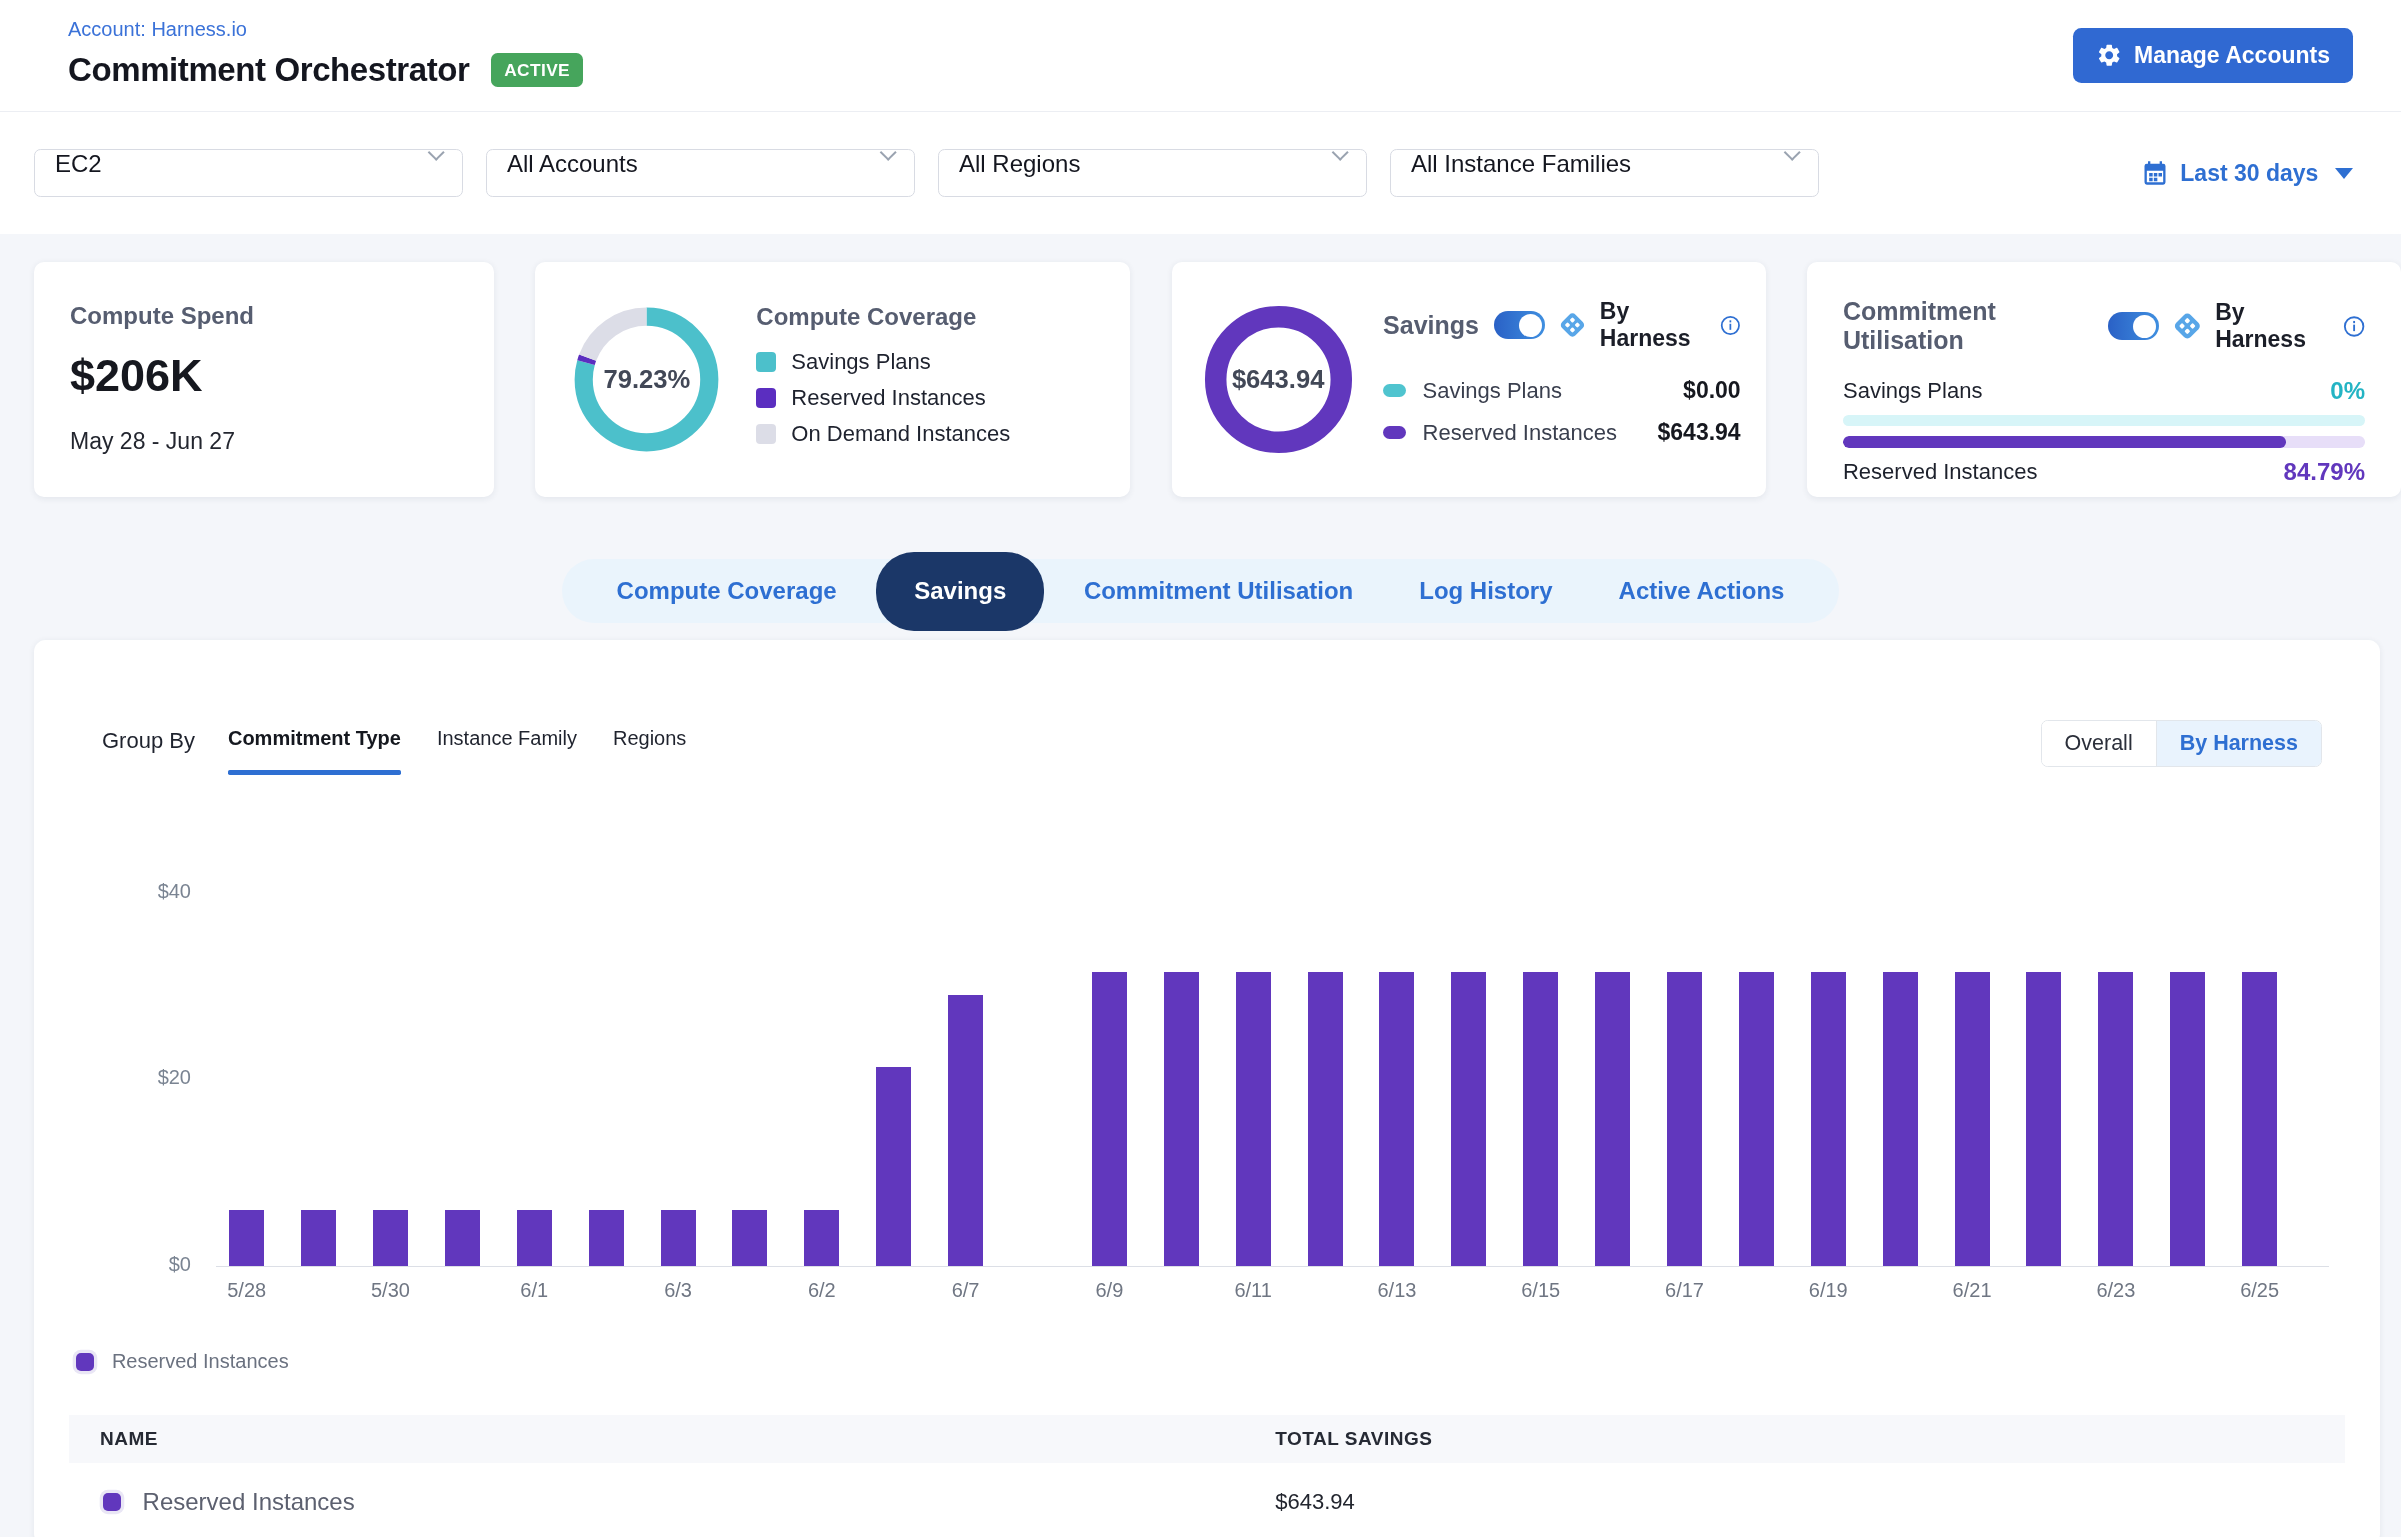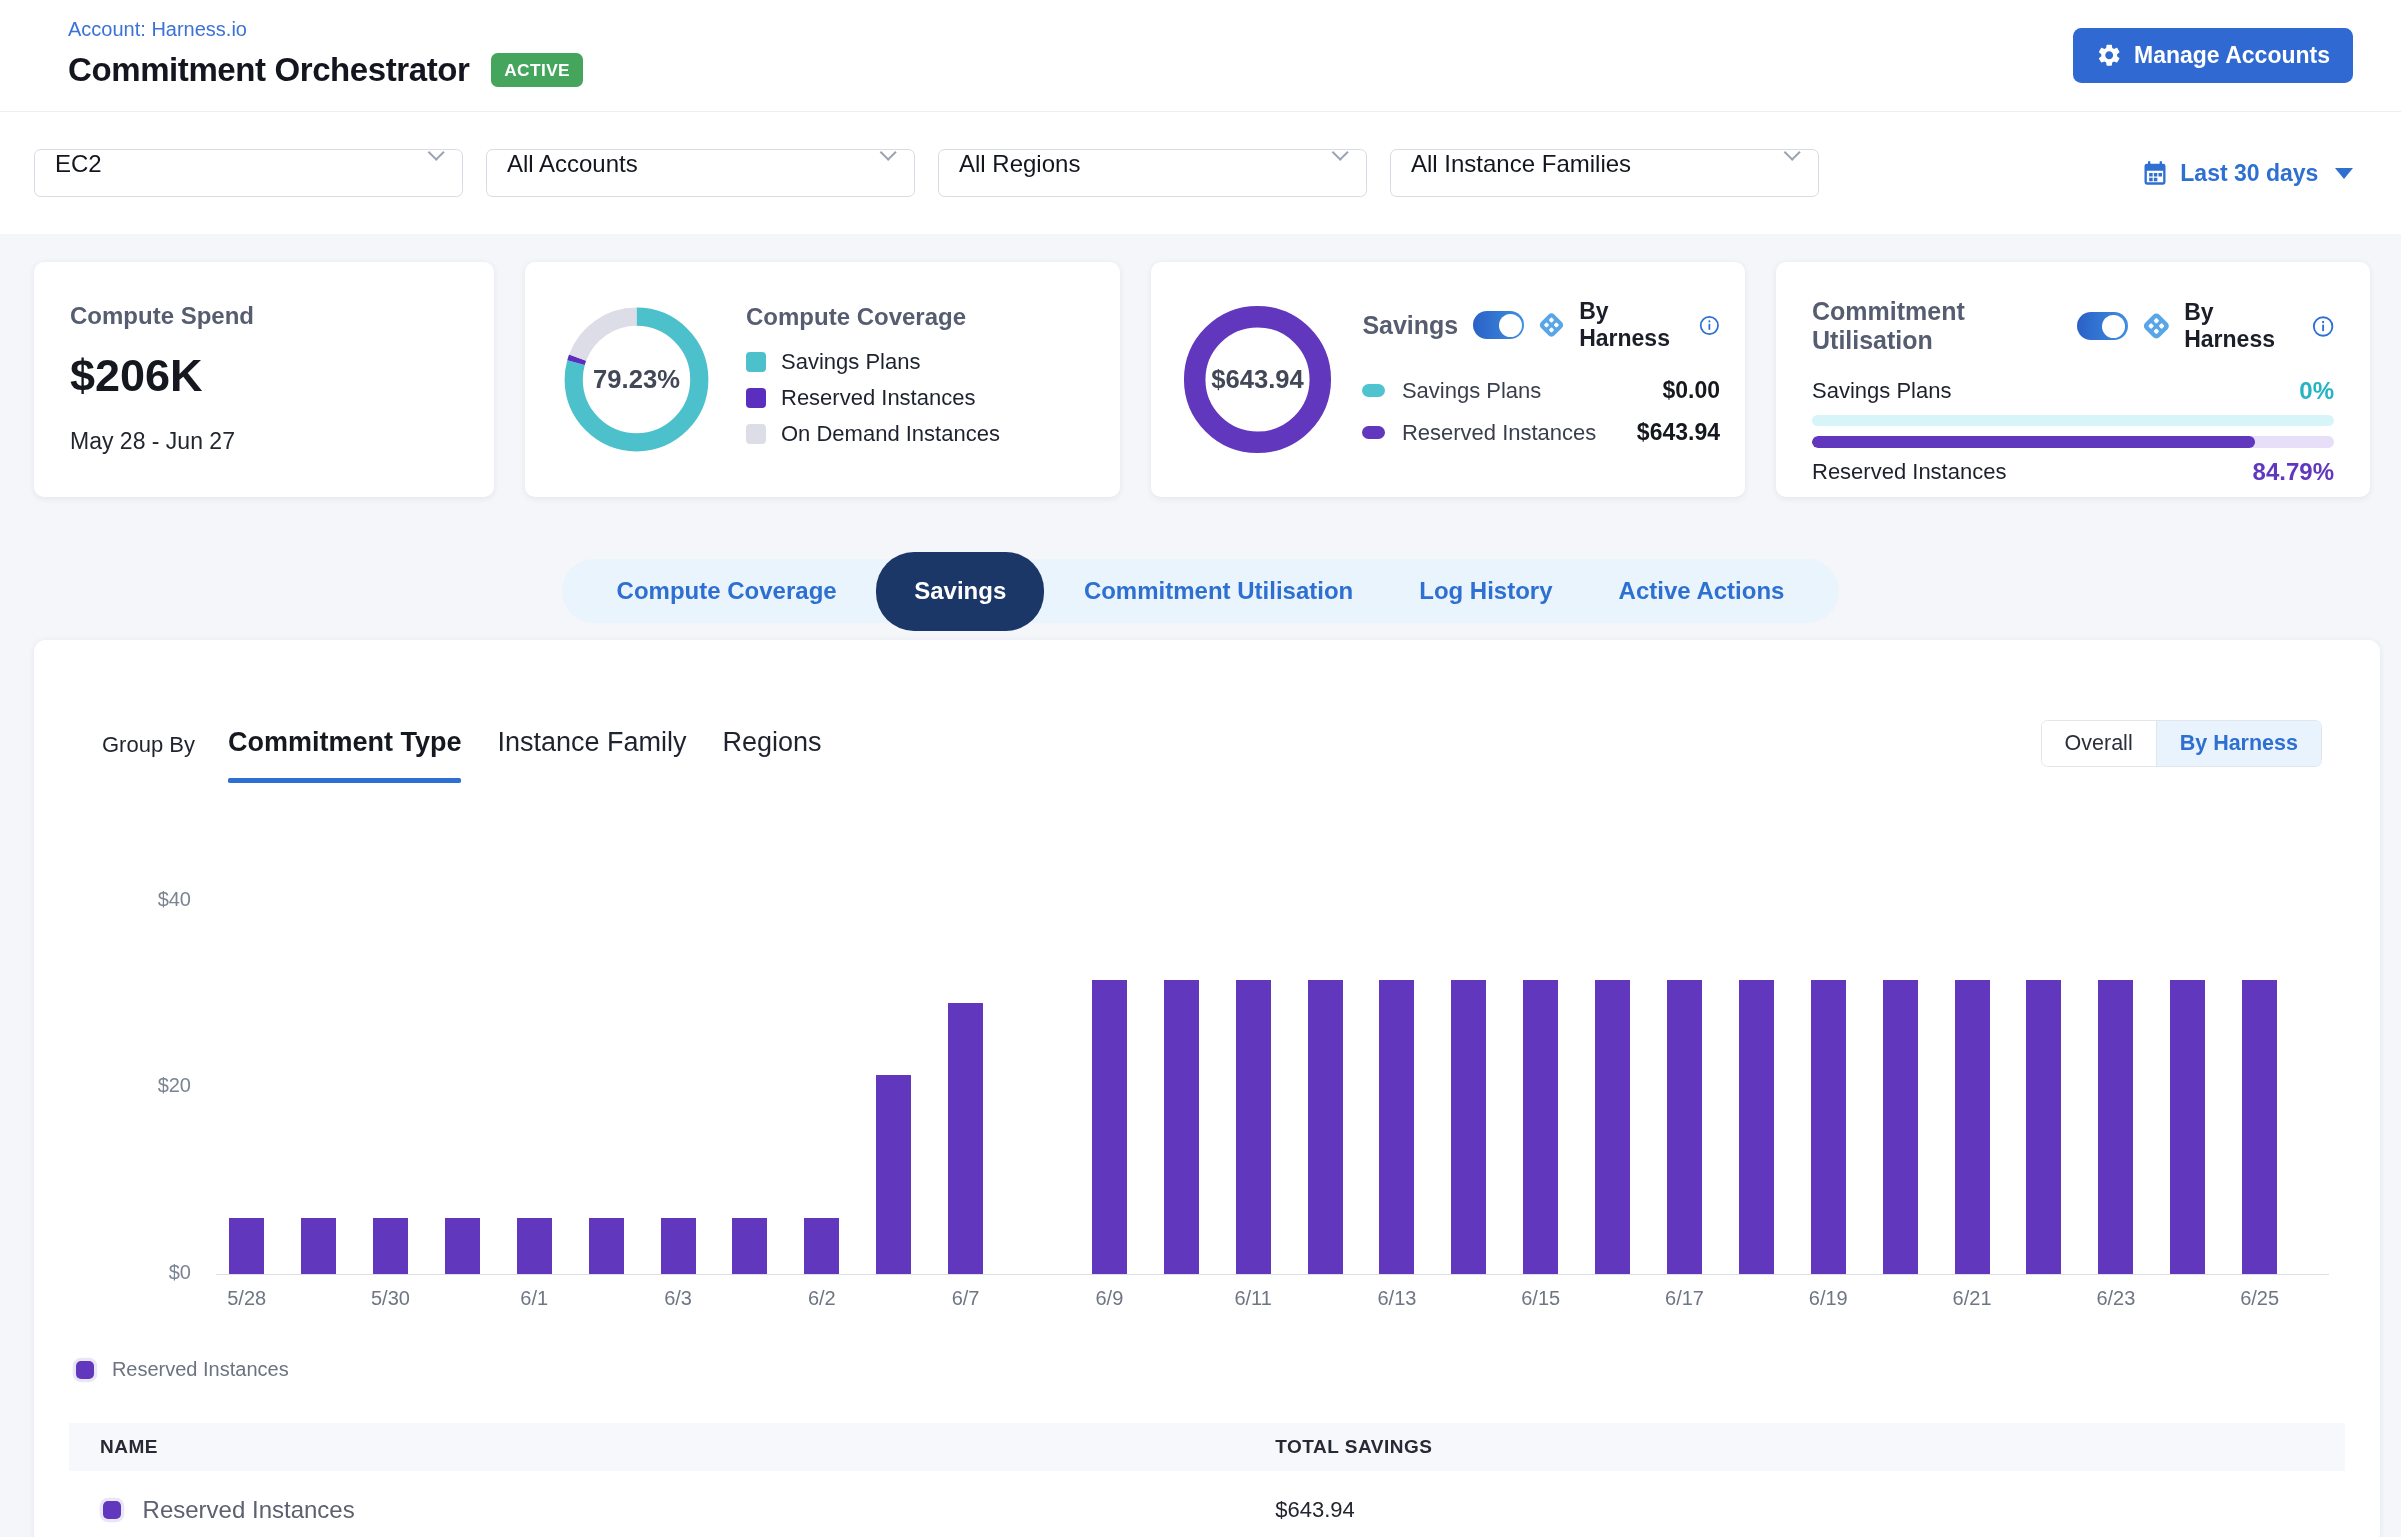--- a/index.html
+++ b/index.html
@@ -26,21 +26,21 @@
   .dd-value { font-size:24px; color:#14161f; }
   .chev { width:12.4px; height:12.4px; border-right:2.5px solid #9aa3b0; border-bottom:2.5px solid #9aa3b0;
     transform:rotate(45deg) translate(-2.5px,-2.5px); }
   .daterange { margin-left:auto; display:flex; align-items:center; gap:11.6px; color:#2e6fd2;
     font-size:23px; font-weight:bold; cursor:pointer; }
   .daterange svg { width:28px; height:28px; }
   .caret-down { width:0; height:0; border-left:9px solid transparent; border-right:9px solid transparent;
     border-top:11.6px solid #2e6fd2; margin-left:5px; }
 
   
-  .cards { display:flex; gap:31px; padding:28px 0 12px 34px; }
+  .cards { display:flex; gap:31px; padding:28px 0 12px 34px;justify-content:space-between; }
   .card { background:#fff; border-radius:10px; height:235px; box-shadow:0 1.7px 6.6px rgba(40,50,80,.08); }
   .card-title { font-size:24px; font-weight:bold; color:#565d70; }
   .card1 { width:460px; padding:40px 36px; }
   .big-value { font-size:45px; font-weight:bold; color:#16181f; margin-top:20px; }
   .period { font-size:23px; color:#23262f; margin-top:26.4px; }
 
   .card2 { width:595px; display:flex; align-items:center; gap:31px; padding:0 16.5px 0 33px; }
   .donut-wrap { position:relative; width:157px; height:157px; flex:none; }
   .donut-center { position:absolute; inset:0; display:flex; align-items:center; justify-content:center;
     font-size:25.6px; font-weight:bold; color:#424857; }
@@ -76,21 +76,21 @@
   .tab { border:none; background:transparent; font-family:inherit; font-size:24px; font-weight:bold;
     color:#2e6fd2; padding:0 33px; cursor:pointer; height:100%; }
   .tab.active { background:#1b3768; color:#fff; border-radius:38px; height:79px; padding:0 38px; margin:0 6.6px; }
 
   
   .panel { margin:16.5px 21.5px 0 34px; width:2346px; height:905px; background:#fff; border-radius:11.6px;
     box-shadow:0 1.7px 6.6px rgba(40,50,80,.08); padding:68px 35px 0 35px; position:relative; overflow:hidden; }
 
   .groupby-row { display:flex; align-items:center; position:relative; padding-left:33px;margin-top:19px; }
   .groupby-label { font-size:22px; color:#1f232e; margin-right:33px; }
-  .gb-opt { font-size:27px; color:#1f232e; margin-right:36px; position:relative; cursor:pointer; padding-bottom:5px; }
+  .gb-opt { font-size:20px; color:#1f232e; margin-right:36px; position:relative; cursor:pointer; padding-bottom:5px; }
   .gb-opt.active { font-weight:bold; color:#15181f; }
   .gb-opt.active::after { content:''; position:absolute; left:0; right:0; bottom:-20px; height:5px; background:#2e6fd2; border-radius:1.7px; }
   .segmented { position:absolute; right:23px; top:-6.6px; display:flex; border:1.7px solid #e2e6eb; border-radius:6.6px; overflow:hidden; }
   .seg-opt { font-size:21.5px; padding:10px 23px; background:#fff; color:#2b2f3a; cursor:pointer; }
   .seg-opt + .seg-opt { border-left:1.7px solid #e2e6eb; }
   .seg-opt.active { background:#e9f3fd; color:#2e6fd2; font-weight:bold; }
 
   
   .chart { margin:124px 16.5px 0 147px; position:relative; }
   .plot { height:388px; display:flex; align-items:flex-end; justify-content:space-between;

